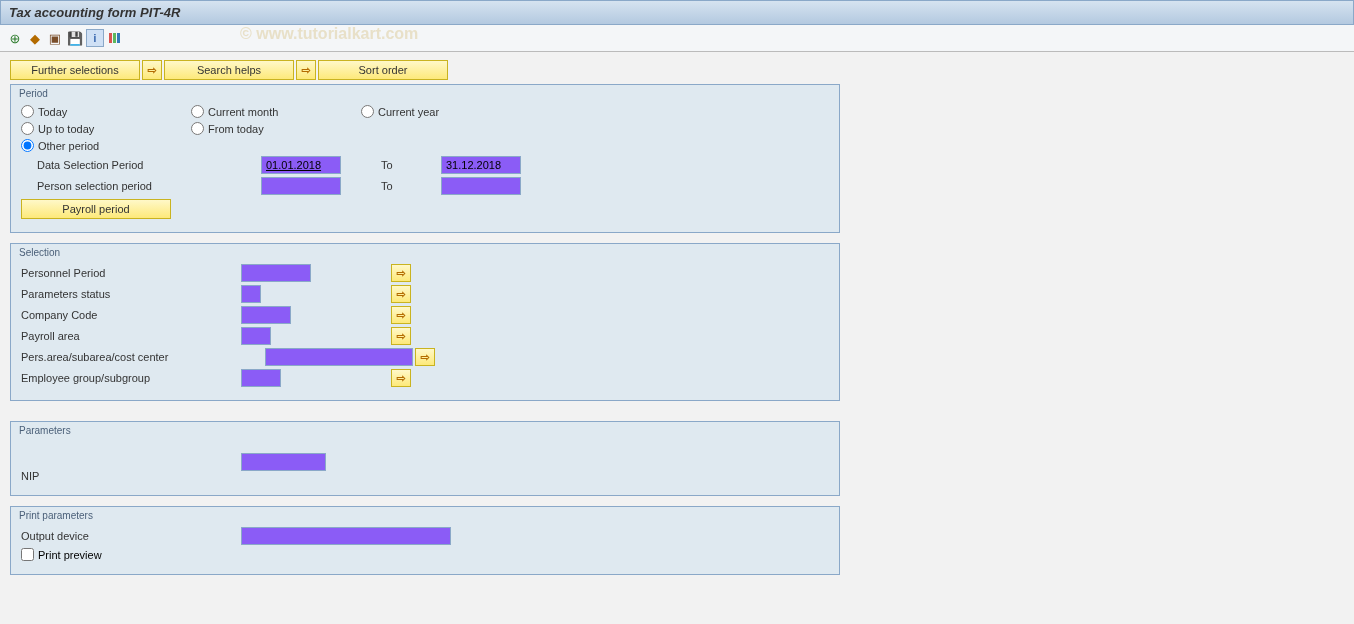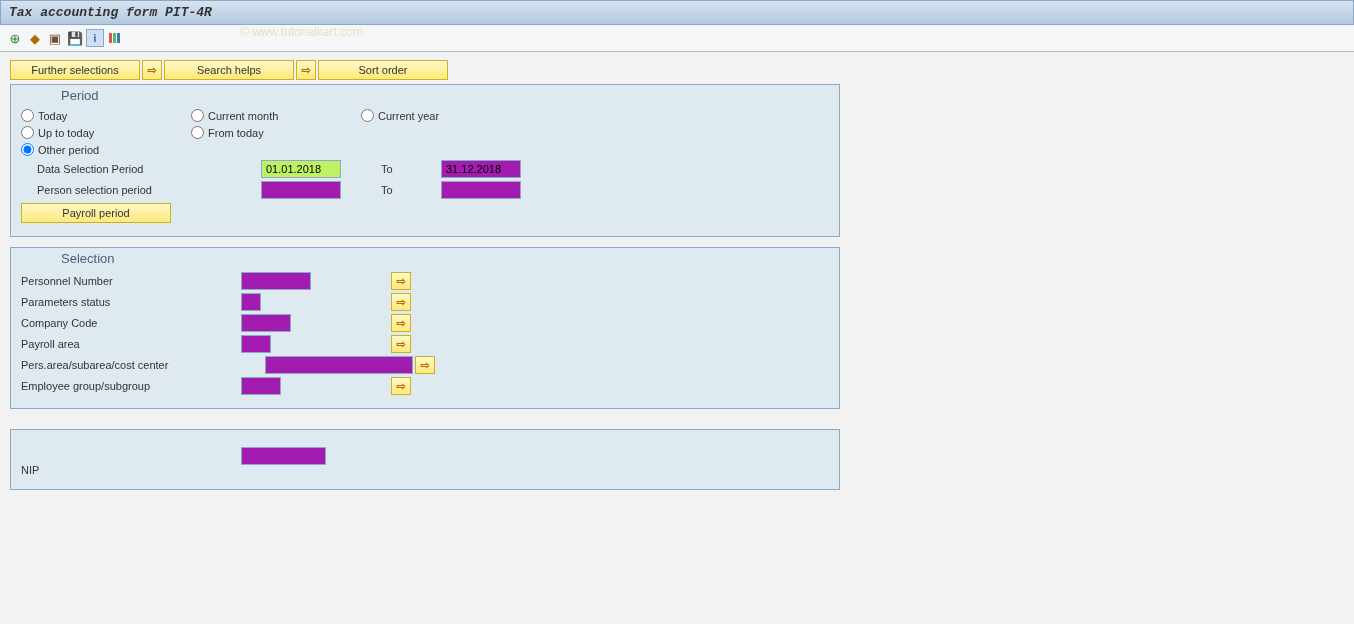--- a/index.html
+++ b/index.html
@@ -5,43 +5,42 @@
     * { box-sizing: border-box; margin: 0; padding: 0; font-family: Arial, sans-serif; font-size: 11px; }
     body { background: #f2f2f2; }
     .title-bar {
       background: linear-gradient(to bottom, #d6e3f0, #b3c9e0);
       border: 1px solid #8aa8c8;
       padding: 4px 8px;
       font-weight: bold;
       font-style: italic;
       font-size: 13px;
       color: #333;
-      font-family: Liberation Mono, monospace;
     }
     .toolbar {
       background: #f4f6f8;
       border-bottom: 1px solid #bbb;
       padding: 4px 6px;
       display: flex;
       align-items: center;
       gap: 2px;
       position: relative;
     }
     .toolbar-icon {
       width: 18px; height: 18px;
       display: inline-flex; align-items:center; justify-content:center;
       cursor: pointer;
       font-size: 13px;
     }
     .watermark {
       position: absolute;
       left: 240px; top: 0px;
       color: #e8e0c8;
-      font-size: 12px;
-      font-weight: normal;
+      font-size: 16px;
+      font-weight: bold;
       pointer-events: none;
     }
     .content { padding: 8px 6px 10px 10px; background: #f2f2f2; }
     .button-row { display:flex; gap:2px; margin-bottom:4px; }
     .yellow-btn {
       background: linear-gradient(to bottom, #fff8c8, #fde97a);
       border: 1px solid #c9b320;
       padding: 0 10px;
       height: 20px;
       display:inline-flex; align-items:center; justify-content:center;
@@ -60,36 +59,35 @@
     }
     .panel {
       background: #dfe9f0;
       border: 1px solid #8aa8c8;
       margin-bottom: 10px;
       width: 830px;
     }
     .panel-title {
       padding: 3px 8px 0 8px;
       color: #4a5f78;
-      font-size: 13px;
-      margin-left: 42px;
+      font-size: 10px;
     }
     .panel-body { padding: 6px 10px 10px 10px; }
     .radio-row { display:flex; align-items:center; margin-bottom:4px; }
     .radio-item { display:inline-flex; align-items:center; gap:4px; color:#333; }
     .radio-item input[type=radio] { margin:0; }
     .col1 { width: 170px; }
     .col2 { width: 170px; }
     .col3 { width: 170px; }
     .field-row { display:flex; align-items:center; margin-bottom:3px; }
     .label { color:#333; }
     .text-input {
-      background:#a21caf; border:1px solid #8aa8c8; height:18px; padding:1px 4px;
-    }
-    .text-input.highlight { background:#bef264; }
+      background:#8b5cf6; border:1px solid #8aa8c8; height:18px; padding:1px 4px;
+    }
+    .text-input.highlight { background:#8b5cf6;text-decoration:underline; }
     .multi-btn {
       background: linear-gradient(to bottom, #fff8c8, #fde97a);
       border: 1px solid #c9b320;
       width: 20px; height: 18px;
       display:inline-flex; align-items:center; justify-content:center;
       cursor:pointer; color:#b36b00; font-weight:bold;
       margin-left: 2px;
     }
     .checkbox-item { display:inline-flex; align-items:center; gap:4px; }
     .indent { padding-left: 16px; }
@@ -173,21 +171,21 @@
       <div class="field-row" style="margin-top:4px;">
         <div class="yellow-btn" style="min-width:150px;">Payroll period</div>
       </div>
     </div>
   </div>
 
   <div class="panel">
     <div class="panel-title">Selection</div>
     <div class="panel-body">
       <div class="field-row">
-        <span class="label" style="width:220px;">Personnel Number</span>
+        <span class="label" style="width:220px;">Personnel Period</span>
         <input class="text-input" style="width: 70px;">
         <span style="width:78px;"></span>
         <div class="multi-btn">⇨</div>
       </div>
       <div class="field-row">
         <span class="label" style="width:220px;">Parameters status</span>
         <input class="text-input" style="width: 20px;">
         <span style="width:128px;"></span>
         <div class="multi-btn">⇨</div>
       </div>
@@ -211,22 +209,38 @@
       <div class="field-row">
         <span class="label" style="width:220px;">Employee group/subgroup</span>
         <input class="text-input" style="width: 40px;">
         <span style="width:108px;"></span>
         <div class="multi-btn">⇨</div>
       </div>
     </div>
   </div>
 
   <div class="panel" style="margin-top:20px;">
+    <div class="panel-title">Parameters</div>
     <div class="panel-body">
       <div class="field-row">
         <span class="label" style="width:220px;margin-top:28px;">NIP</span>
         <input class="text-input" style="width: 85px;">
       </div>
     </div>
   </div>
 
+  <div class="panel">
+    <div class="panel-title">Print parameters</div>
+    <div class="panel-body">
+      <div class="field-row">
+        <span class="label" style="width:220px;">Output device</span>
+        <input class="text-input" style="width: 210px;">
+      </div>
+      <div class="field-row">
+        <label class="checkbox-item">
+          <input type="checkbox" style="">
+            <span>Print preview</span>
+        </label>
+      </div>
+    </div>
+  </div>
 
 </div>
 
 </body></html>

